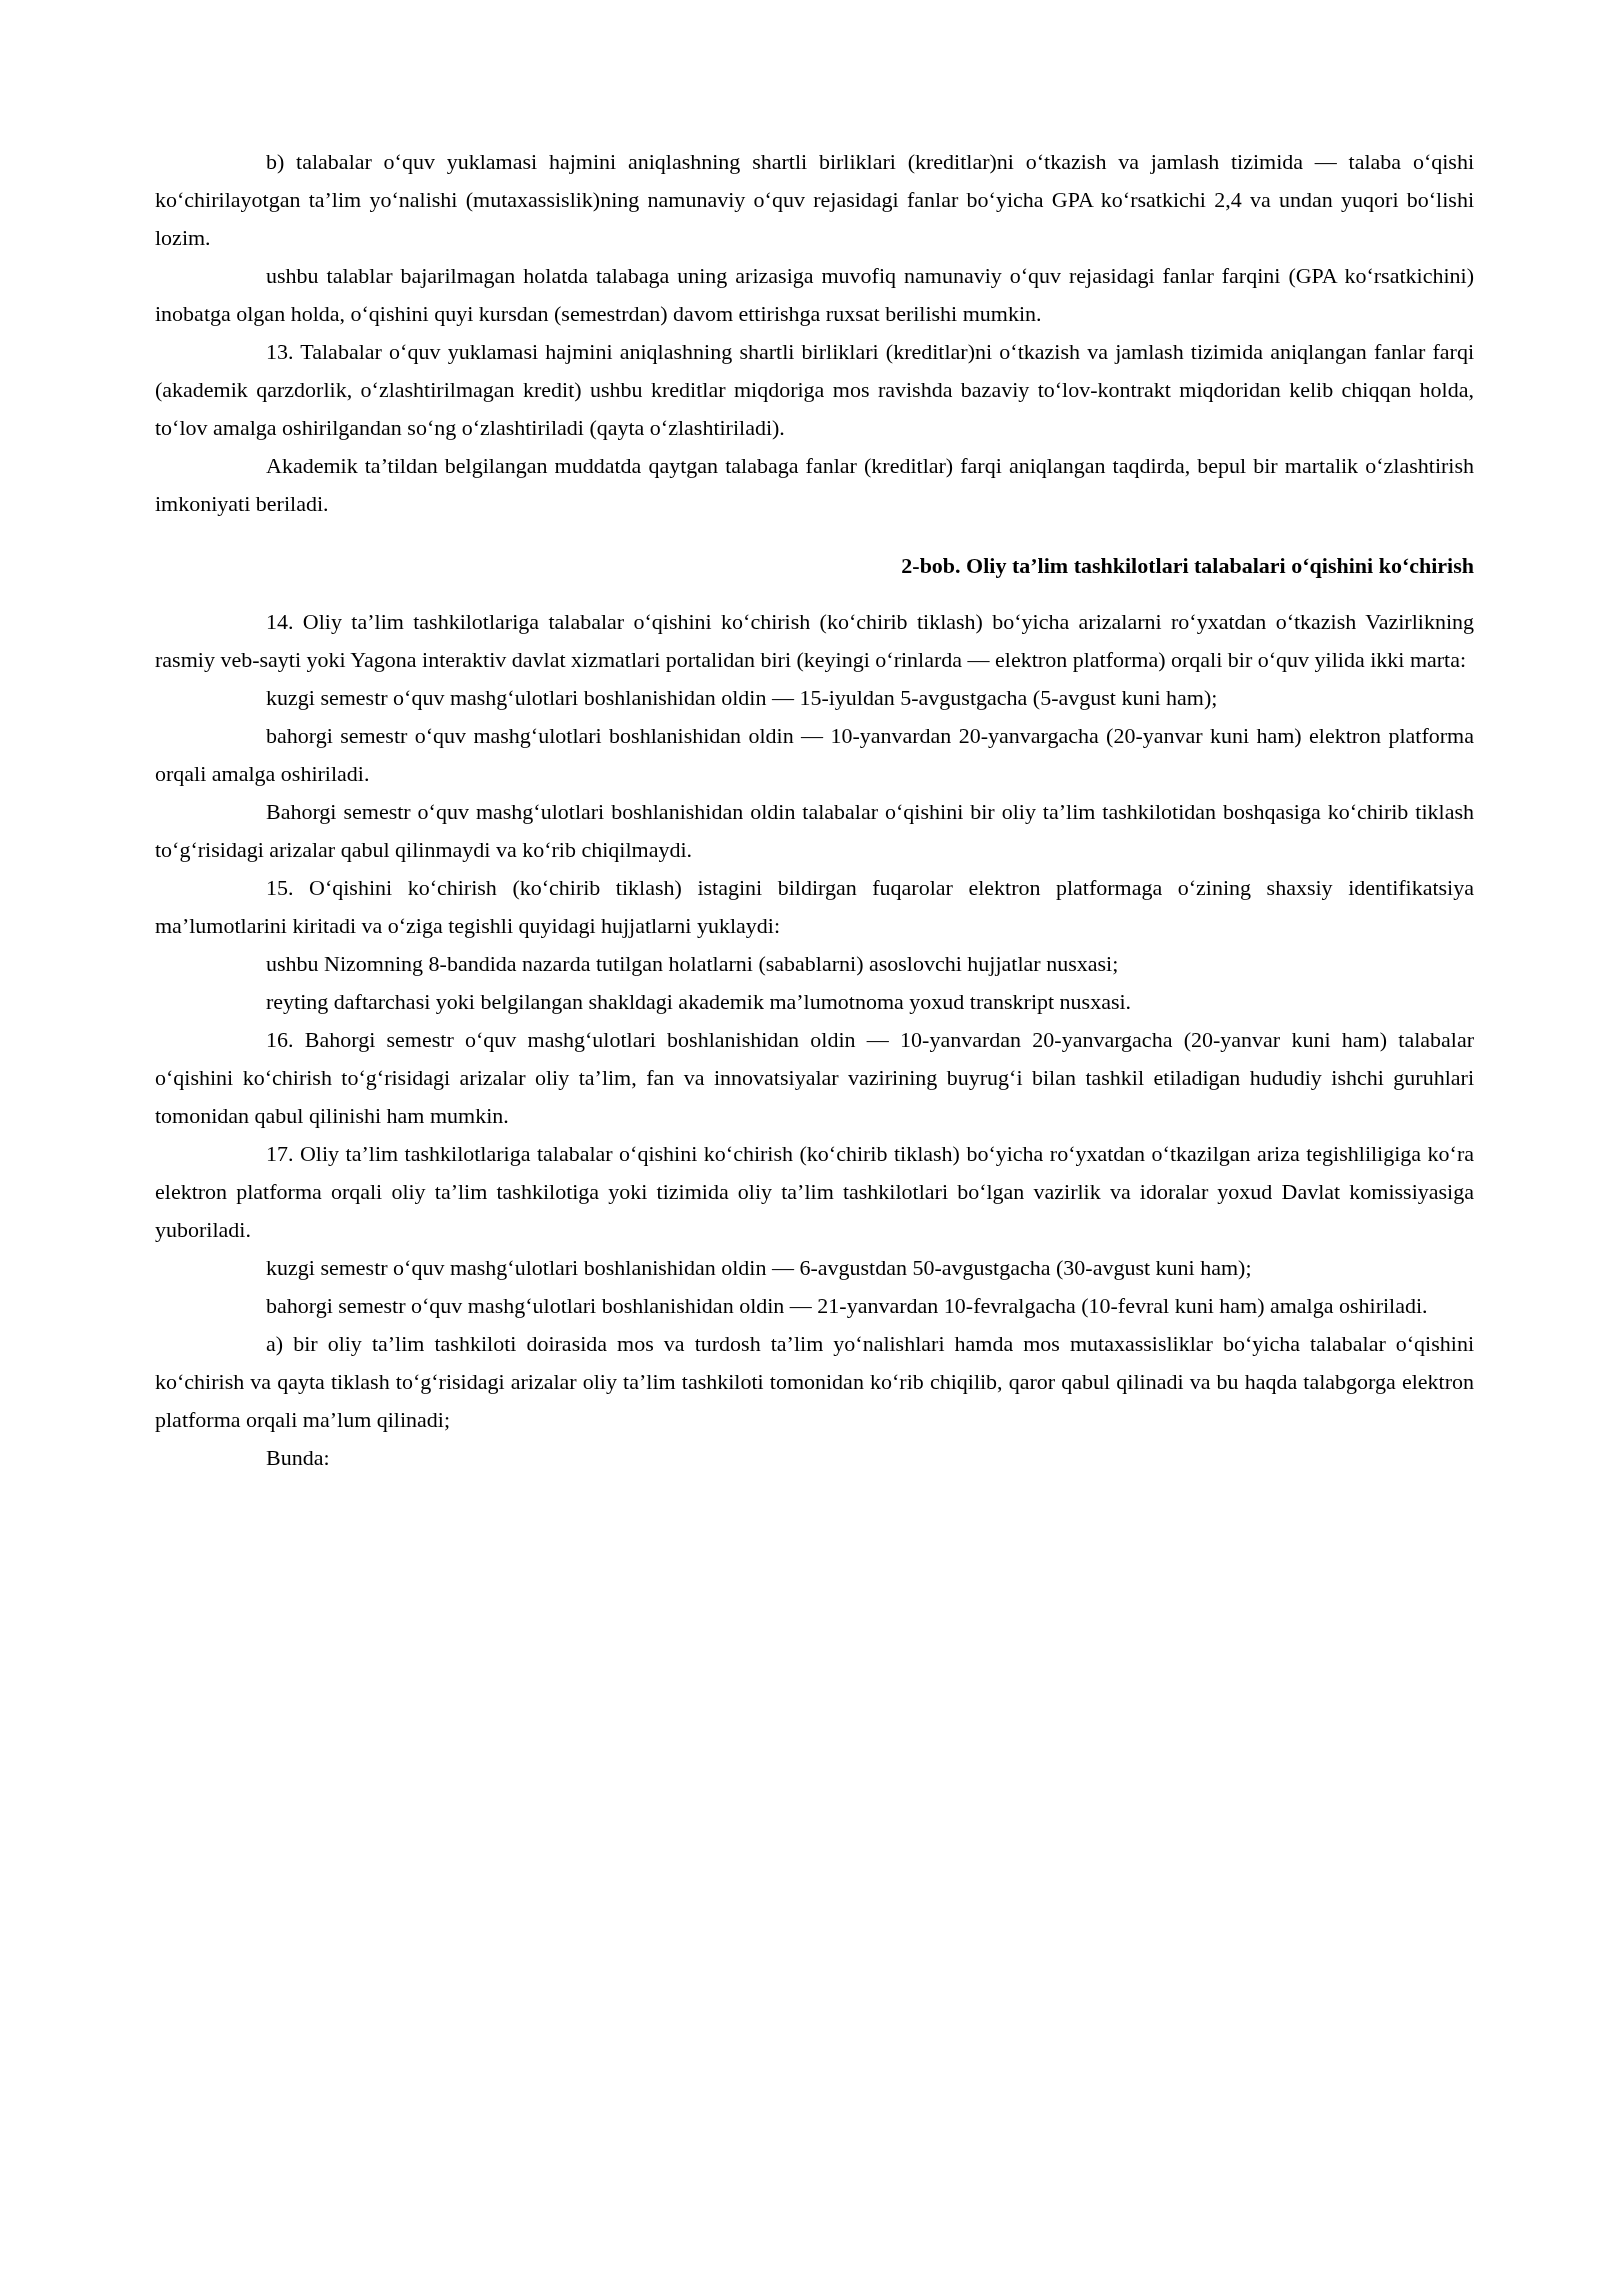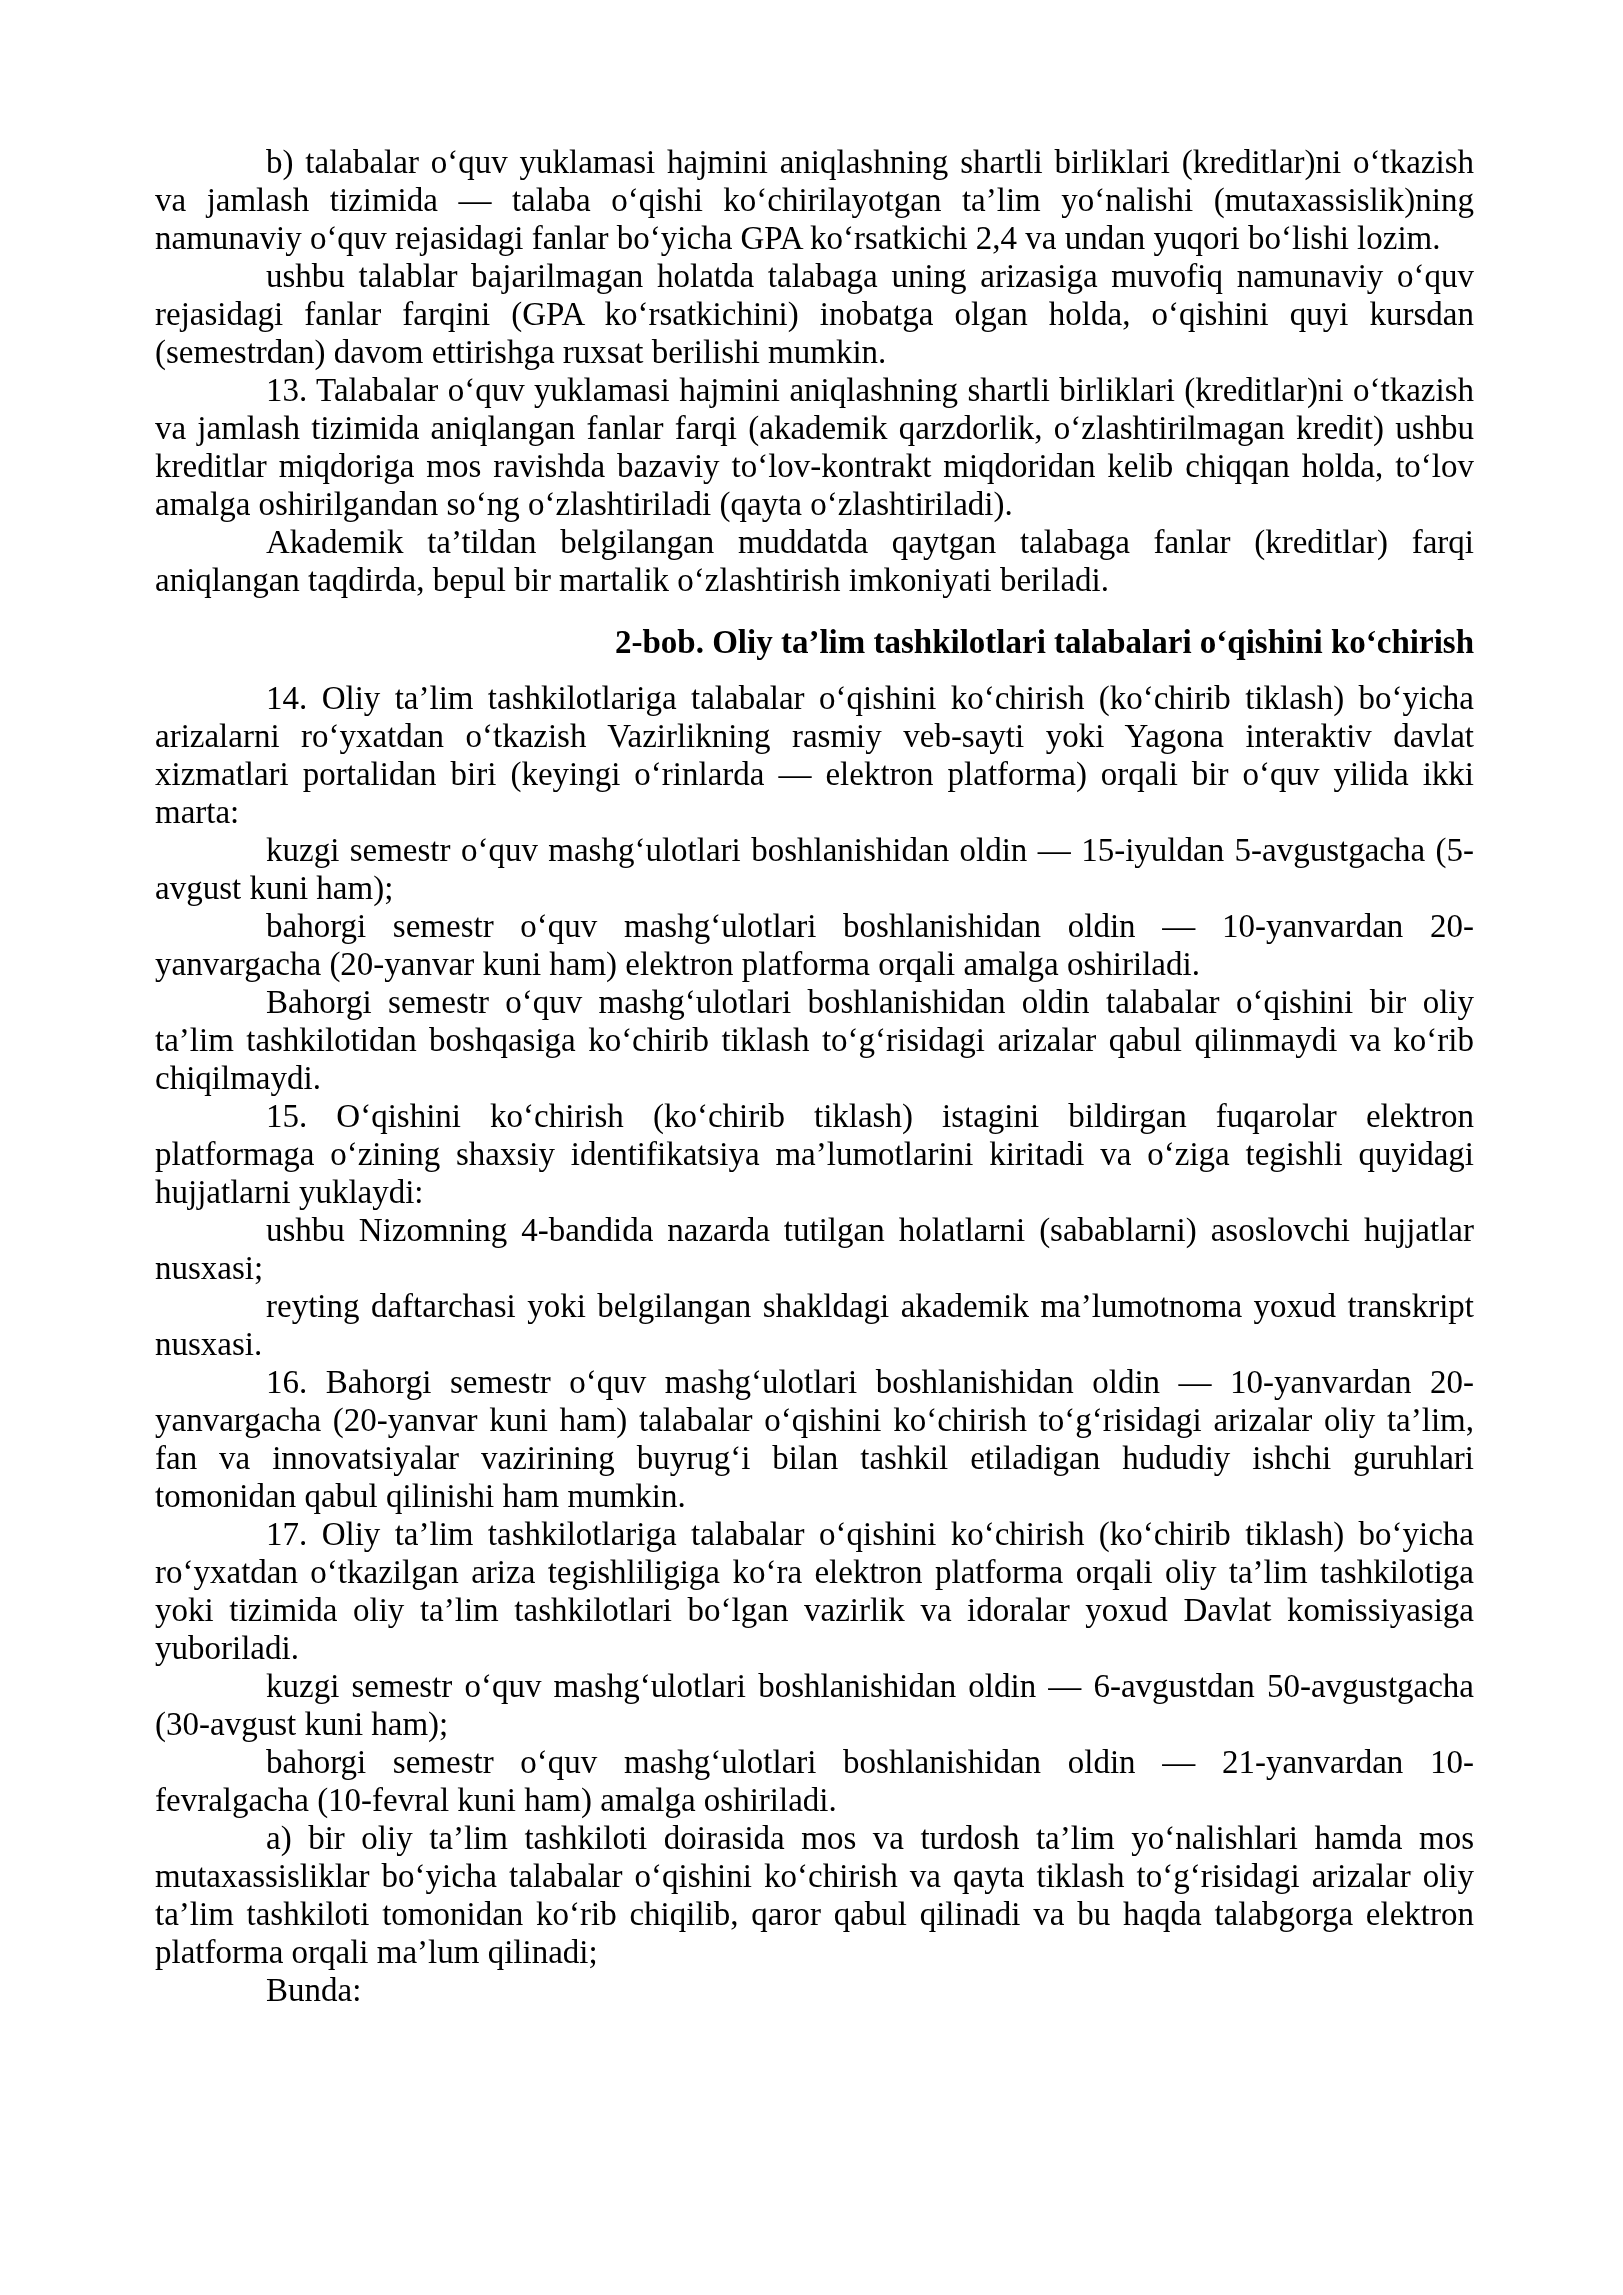--- a/index.html
+++ b/index.html
@@ -9,21 +9,21 @@
   }
   .page {
     position: relative;
     width: 1623px;
     height: 2295px;
     box-sizing: border-box;
     background: #ffffff;
     color: #000000;
     padding: 143px 149px 65px 155px;
     font-family: "Liberation Serif", "DejaVu Serif", serif;
-    font-size: 33px;
+    font-size: 22px;
     line-height: 38px;
     overflow: hidden;
   }
   p.body {
     margin: 0;
     text-align: justify;
     text-indent: 111px;
   }
   p.heading {
     margin: 23.6px 0 18.3px 0;
@@ -39,21 +39,21 @@
   <p class="body">b) talabalar o‘quv yuklamasi hajmini aniqlashning shartli birliklari (kreditlar)ni o‘tkazish va jamlash tizimida — talaba o‘qishi ko‘chirilayotgan ta’lim yo‘nalishi (mutaxassislik)ning namunaviy o‘quv rejasidagi fanlar bo‘yicha GPA ko‘rsatkichi 2,4 va undan yuqori bo‘lishi lozim.</p>
   <p class="body">ushbu talablar bajarilmagan holatda talabaga uning arizasiga muvofiq namunaviy o‘quv rejasidagi fanlar farqini (GPA ko‘rsatkichini) inobatga olgan holda, o‘qishini quyi kursdan (semestrdan) davom ettirishga ruxsat berilishi mumkin.</p>
   <p class="body">13. Talabalar o‘quv yuklamasi hajmini aniqlashning shartli birliklari (kreditlar)ni o‘tkazish va jamlash tizimida aniqlangan fanlar farqi (akademik qarzdorlik, o‘zlashtirilmagan kredit) ushbu kreditlar miqdoriga mos ravishda bazaviy to‘lov-kontrakt miqdoridan kelib chiqqan holda, to‘lov amalga oshirilgandan so‘ng o‘zlashtiriladi (qayta o‘zlashtiriladi).</p>
   <p class="body">Akademik ta’tildan belgilangan muddatda qaytgan talabaga fanlar (kreditlar) farqi aniqlangan taqdirda, bepul bir martalik o‘zlashtirish imkoniyati beriladi.</p>
   <p class="heading">2-bob. Oliy ta’lim tashkilotlari talabalari o‘qishini ko‘chirish</p>
   <p class="body">14. Oliy ta’lim tashkilotlariga talabalar o‘qishini ko‘chirish (ko‘chirib tiklash) bo‘yicha arizalarni ro‘yxatdan o‘tkazish Vazirlikning rasmiy veb-sayti yoki Yagona interaktiv davlat xizmatlari portalidan biri (keyingi o‘rinlarda — elektron platforma) orqali bir o‘quv yilida ikki marta:</p>
   <p class="body">kuzgi semestr o‘quv mashg‘ulotlari boshlanishidan oldin — 15-iyuldan 5-avgustgacha (5-avgust kuni ham);</p>
   <p class="body">bahorgi semestr o‘quv mashg‘ulotlari boshlanishidan oldin — 10-yanvardan 20-yanvargacha (20-yanvar kuni ham) elektron platforma orqali amalga oshiriladi.</p>
   <p class="body">Bahorgi semestr o‘quv mashg‘ulotlari boshlanishidan oldin talabalar o‘qishini bir oliy ta’lim tashkilotidan boshqasiga ko‘chirib tiklash to‘g‘risidagi arizalar qabul qilinmaydi va ko‘rib chiqilmaydi.</p>
   <p class="body">15. O‘qishini ko‘chirish (ko‘chirib tiklash) istagini bildirgan fuqarolar elektron platformaga o‘zining shaxsiy identifikatsiya ma’lumotlarini kiritadi va o‘ziga tegishli quyidagi hujjatlarni yuklaydi:</p>
-  <p class="body">ushbu Nizomning 4-bandida nazarda tutilgan holatlarni (sabablarni) asoslovchi hujjatlar nusxasi;</p>
+  <p class="body">ushbu Nizomning 8-bandida nazarda tutilgan holatlarni (sabablarni) asoslovchi hujjatlar nusxasi;</p>
   <p class="body">reyting daftarchasi yoki belgilangan shakldagi akademik ma’lumotnoma yoxud transkript nusxasi.</p>
   <p class="body">16. Bahorgi semestr o‘quv mashg‘ulotlari boshlanishidan oldin — 10-yanvardan 20-yanvargacha (20-yanvar kuni ham) talabalar o‘qishini ko‘chirish to‘g‘risidagi arizalar oliy ta’lim, fan va innovatsiyalar vazirining buyrug‘i bilan tashkil etiladigan hududiy ishchi guruhlari tomonidan qabul qilinishi ham mumkin.</p>
   <p class="body">17. Oliy ta’lim tashkilotlariga talabalar o‘qishini ko‘chirish (ko‘chirib tiklash) bo‘yicha ro‘yxatdan o‘tkazilgan ariza tegishliligiga ko‘ra elektron platforma orqali oliy ta’lim tashkilotiga yoki tizimida oliy ta’lim tashkilotlari bo‘lgan vazirlik va idoralar yoxud Davlat komissiyasiga yuboriladi.</p>
   <p class="body">kuzgi semestr o‘quv mashg‘ulotlari boshlanishidan oldin — 6-avgustdan 50-avgustgacha (30-avgust kuni ham);</p>
   <p class="body">bahorgi semestr o‘quv mashg‘ulotlari boshlanishidan oldin — 21-yanvardan 10-fevralgacha (10-fevral kuni ham) amalga oshiriladi.</p>
   <p class="body">a) bir oliy ta’lim tashkiloti doirasida mos va turdosh ta’lim yo‘nalishlari hamda mos mutaxassisliklar bo‘yicha talabalar o‘qishini ko‘chirish va qayta tiklash to‘g‘risidagi arizalar oliy ta’lim tashkiloti tomonidan ko‘rib chiqilib, qaror qabul qilinadi va bu haqda talabgorga elektron platforma orqali ma’lum qilinadi;</p>
   <p class="body">Bunda:</p>
 </div>
 
 

